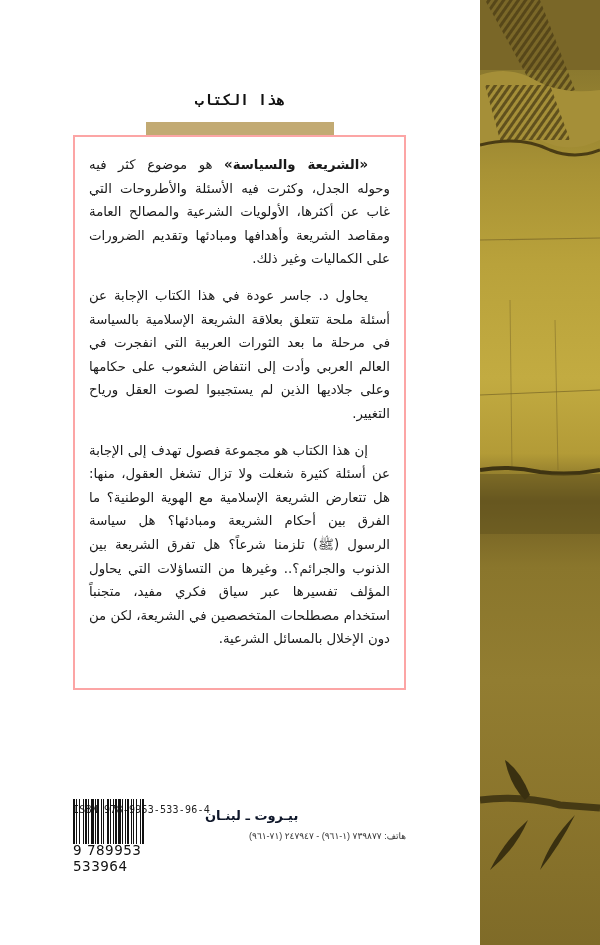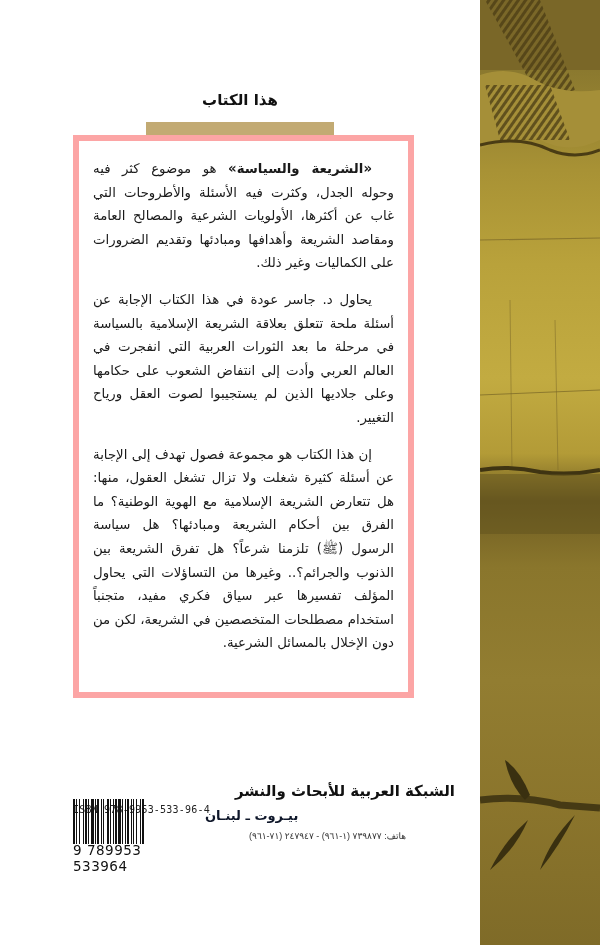--- a/index.html
+++ b/index.html
@@ -1,23 +1,23 @@
 <!DOCTYPE html>
 <html><head>
 <meta charset="utf-8">
 <style>
   html, body { margin:0; padding:0; }
   body { width:600px; height:945px; background:#ffffff; position:relative; overflow:hidden;
          font-family:"DejaVu Sans", sans-serif; color:#1a1a1a; }
   .page { position:absolute; left:0; top:0; width:480px; height:945px; background:#ffffff; }
   .heading { position:absolute; left:0; width:480px; top:91px; text-align:center;
-             font-size:15px; font-weight:bold; direction:rtl; color:#111; }
+             font-size:15px; font-weight:bold; direction:rtl; color:#111;font-family:Liberation Mono, monospace; }
   .tab { position:absolute; left:146px; top:122px; width:188px; height:14px; background:#c2aa73; }
   .frame { position:absolute; left:73px; top:135px; width:329px; height:551px;
-           border:6px solid #fca5a5; background:#ffffff; }
+           border:2px solid #fca5a5; background:#ffffff; }
   .body-text { position:absolute; left:14px; right:14px; top:16px; direction:rtl; text-align:justify;
                font-size:13.3px; line-height:23.6px; color:#1a1a1a; }
   .body-text p { margin:0 0 13px 0; text-indent:22px; text-align-last:right; }
   .body-text .lead { font-weight:bold; }
   .price { position:absolute; left:75px; top:733px; direction:rtl; text-align:right; width:120px;
            font-size:13.5px; line-height:24px; color:#111; }
   .isbn { position:absolute; left:73px; top:804px; font-family:"DejaVu Sans Mono", monospace;
           font-size:10px; letter-spacing:0.2px; color:#222; }
   .barcode { position:absolute; left:73px; top:799px; width:121px; height:45px; display:flex; align-items:stretch; }
   .barcode span { display:block; background:#111; height:100%; }
@@ -97,21 +97,20 @@
       <span style="width: 2px; background: transparent;"></span>
       <span style="width: 1px; background: rgb(17, 17, 17);"></span>
       <span style="width: 3px; background: transparent;"></span>
       <span style="width: 1px; background: rgb(17, 17, 17);"></span>
       <span style="width: 1px; background: transparent;"></span>
       <span style="width: 2px; background: rgb(17, 17, 17);"></span>
       <span style="width: 1px; background: transparent;"></span>
     </div>
   <div class="barcode-digits">9 789953 533964</div>
 
-  <div class="publisher">الشبكة العربية للأبحاث والنشر</div>
   <div class="city">بيـروت ـ لبنـان</div>
   <div class="phone">هاتف: ٧٣٩٨٧٧ (١-٩٦١) - ٢٤٧٩٤٧ (٧١-٩٦١)</div>
 </div>
 
 <div class="art">
   <svg width="120" height="945" viewBox="0 0 120 945">
     <defs>
       <pattern id="stripes" width="6" height="6" patternUnits="userSpaceOnUse" patternTransform="rotate(35)">
         <rect width="3" height="6" fill="#4a3c14" opacity="0.75"></rect>
       </pattern>

